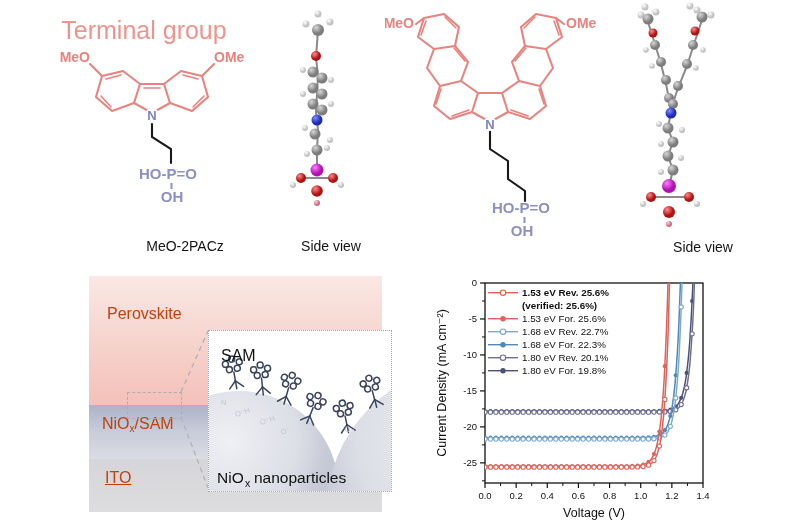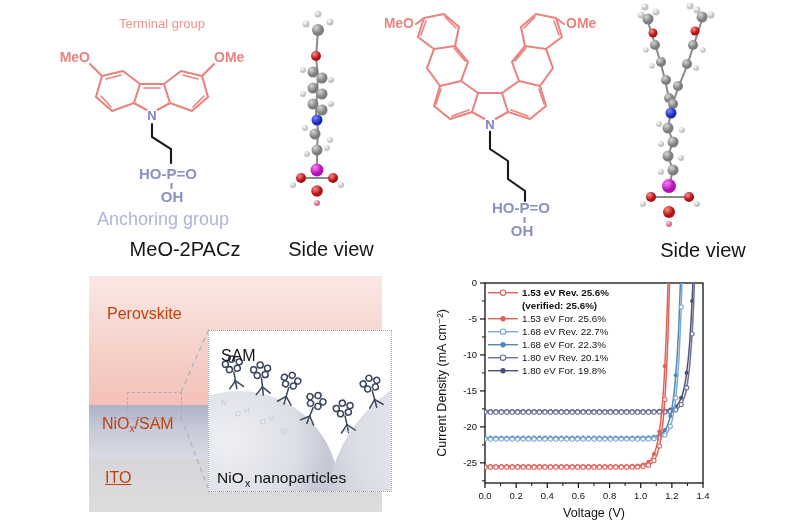--- a/index.html
+++ b/index.html
@@ -1,41 +1,40 @@
 <!DOCTYPE html>
 <html><head>
 <meta charset="utf-8">
 <style>
   html,body{margin:0;padding:0;background:#fff;}
   #page{position:relative;width:800px;height:530px;background:#fff;overflow:hidden;
         font-family:"Liberation Sans","DejaVu Sans",sans-serif;}
   .abs{position:absolute;}
-  .cap{position:absolute;transform:translateX(-50%);font-size:20px;color:#151515;white-space:nowrap;}
+  .cap{position:absolute;transform:translateX(-50%);font-size:14px;color:#151515;white-space:nowrap;}
   .heading{position:absolute;transform:translateX(-50%);white-space:nowrap;}
-  #terminal-heading{left:162px;top:16px;color:#ef948c;font-size:13px;}
+  #terminal-heading{left:144px;top:16px;color:#ef948c;font-size:25px;}
   #anchoring-heading{left:163px;top:209px;color:#aeb4d8;font-size:18px;}
   #schematic{left:89px;top:276px;width:293px;height:236px;}
   .layer{position:absolute;left:0;width:100%;}
   #layer-perovskite{top:0;height:129px;background:linear-gradient(180deg,#fae8e4 0%,#f6d2cb 55%,#f3c1b9 100%);}
   #layer-niox{top:129px;height:54px;background:linear-gradient(180deg,#adb2c8 0%,#c7cad8 45%,#dadce4 100%);}
   #layer-ito{top:183px;height:53px;background:linear-gradient(180deg,#d6d6da 0%,#dddddf 100%);}
   .layer-label{position:absolute;font-size:16px;color:#c2410c;}
   .sub{font-size:10px;vertical-align:-3px;}
   #zoom-rect{left:127px;top:392px;width:53px;height:25px;border:1.5px dashed #a9aeb8;z-index:3;}
   #inset{left:208px;top:330px;width:182px;height:160px;background:#fff;border:1px dotted #9aa3b5;z-index:4;}
   svg{display:block;}
   text{font-family:"Liberation Sans","DejaVu Sans",sans-serif;}
 </style>
 </head>
 <body>
 
 <div id="page">
 
   <div id="terminal-heading" class="heading">Terminal group</div>
-  <div id="anchoring-heading" class="heading">Anchoring group</div>
 
   <svg class="abs" style="left:40px;top:40px;" width="230" height="180" viewBox="40 40 230 180">
     <g fill="none" stroke="#e8837f" stroke-width="2.1" stroke-linejoin="round" stroke-linecap="round">
 
       <path d="M152,113 L134,103 L140,84 L164,84 L170,103 Z"></path>
 
       <path d="M140,84 L123,71 L102,76 L96,97 L112,111 L134,103"></path>
 
       <path d="M164,84 L181,71 L202,76 L208,97 L192,111 L170,103"></path>
 

